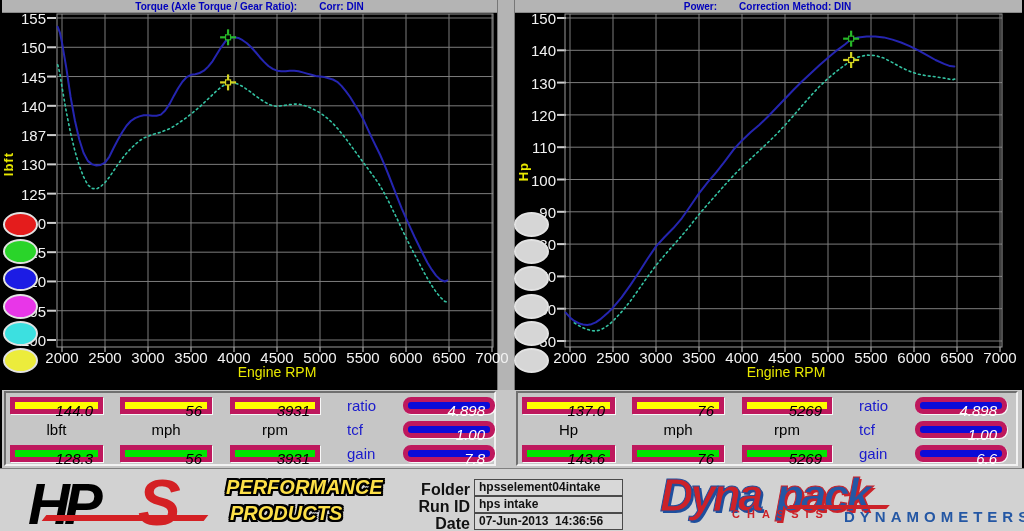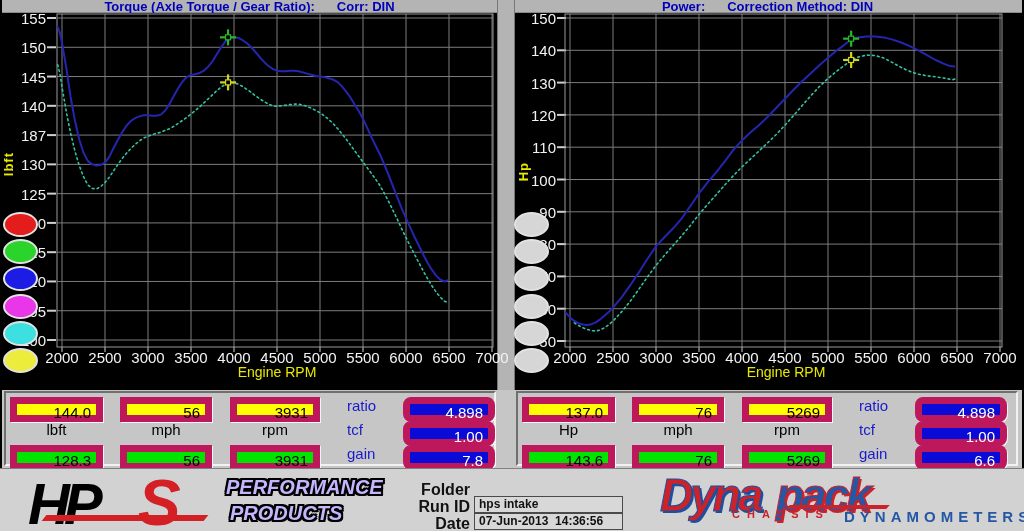--- a/index.html
+++ b/index.html
@@ -1,50 +1,50 @@
 <!DOCTYPE html>
 <html><head>
 <meta charset="utf-8">
 <style>
   html,body{margin:0;padding:0;background:#222;}
   #page{position:relative;width:1024px;height:531px;background:#000;overflow:hidden;
         font-family:"Liberation Sans",sans-serif;}
   .titlebar{position:absolute;top:0;height:12px;background:#b4b4b4;border-bottom:1px solid #8a8a8a;
             display:flex;align-items:center;justify-content:center;gap:22px;
-            font-size:13px;font-weight:bold;color:#0000bb;}
+            font-size:10px;font-weight:bold;color:#0000bb;}
   .divider{position:absolute;top:0;left:497px;width:16px;height:390px;background:#b4b4b4;
            border-left:1px solid #777;border-right:1px solid #777;}
   #charts-svg{position:absolute;left:0;top:0;}
   .xticklab{position:absolute;width:46px;text-align:center;font-size:15px;color:#f2f2f2;}
   .yticklab{position:absolute;width:42px;text-align:right;font-size:15px;color:#f2f2f2;}
   .vunit{position:absolute;writing-mode:vertical-rl;transform:rotate(180deg);
          color:#e8e800;font-size:13px;font-weight:bold;letter-spacing:1px;}
   .xunit{position:absolute;width:140px;text-align:center;color:#e8e800;font-size:14px;}
   .ellipse{position:absolute;width:35px;height:25px;border-radius:50%;
            border:2px solid #e2e2e2;box-sizing:border-box;cursor:pointer;}
   .tablestrip{position:absolute;left:2px;top:390px;width:1020px;height:78px;background:#c6c6c6;}
   .tblock{position:absolute;top:391px;height:75px;background:#c6c6c6;
           border-top:2px solid #6f6f6f;border-left:2px solid #6f6f6f;
           border-bottom:2px solid #f2f2f2;border-right:2px solid #f2f2f2;box-sizing:border-box;}
-  .cell{position:absolute;height:25px;line-height:17px;font-size:15px;box-sizing:border-box;
-        border:7px solid #be185d;box-shadow:1px 1px 0 rgba(255,255,255,.85);}
+  .cell{position:absolute;height:17px;line-height:17px;font-size:15px;box-sizing:border-box;
+        border:5px solid #be185d;box-shadow:1px 1px 0 rgba(255,255,255,.85);font-style:italic;}
   .cy{background:#ffff00;color:#000;text-align:right;padding-right:5px;}
   .cg{background:#00e400;color:#000;text-align:right;padding-right:5px;}
   .cb{background:#0b0bd8;color:#fff;text-align:right;padding-right:5px;border-radius:8px;}
   .unitlab{position:absolute;height:17px;line-height:17px;font-size:15px;color:#000;text-align:center;}
   .statlab{position:absolute;height:17px;line-height:17px;font-size:15px;color:#1a1acc;}
   .footer{position:absolute;left:0;top:468px;width:1024px;height:63px;background:#d2d2d2;
           border-top:1px solid #808080;}
   .hps-hp{position:absolute;left:28px;top:470px;font-style:italic;font-weight:900;
           font-size:58px;letter-spacing:-6px;color:#000;}
   .hps-s{position:absolute;left:138px;top:466px;font-style:italic;font-weight:900;
          font-size:64px;color:#d42024;}
   .hps-swoosh{position:absolute;left:44px;top:515px;width:162px;height:6px;background:#d42024;
               transform:skewX(-38deg);}
-  .outline{position:absolute;font-style:italic;font-weight:900;font-size:20px;color:#c4b5fd;
+  .outline{position:absolute;font-style:italic;font-weight:900;font-size:20px;color:#fde047;
            letter-spacing:0px;
            text-shadow:-2px -2px 0 #000,2px -2px 0 #000,-2px 2px 0 #000,2px 2px 0 #000,
                        -2px 0 0 #000,2px 0 0 #000,0 -2px 0 #000,0 2px 0 #000;}
   .flabel{position:absolute;width:62px;text-align:right;font-size:16px;font-weight:bold;color:#111;}
   .fbox{position:absolute;width:143px;height:15px;line-height:15px;background:#d8d8d8;
         border:1px solid #4a4a4a;font-size:12px;font-weight:bold;color:#111;
         padding-left:4px;white-space:pre;box-sizing:content-box;}
   .dyna-a{position:absolute;left:660px;top:468px;font-style:italic;font-weight:900;font-size:46px;
           letter-spacing:-3px;color:#cc2229;-webkit-text-stroke:1px #1e4f9e;
           text-shadow:2px 2px 0 #1e4f9e;}
@@ -226,20 +226,21 @@
   <div class="cell cb" style="left:915px;top:445px;width:92px;">6.6</div>
 
   <div class="footer"></div>
   <span class="hps-hp">HP</span>
   <span class="hps-s">S</span>
   <div class="hps-swoosh"></div>
   <span class="outline" style="left:226px;top:476px;">PERFORMANCE</span>
   <span class="outline" style="left:230px;top:502px;">PRODUCTS</span>
 
   <div class="flabel" style="left:408px;top:481px;">Folder</div>
+  <div class="fbox" style="left:474px;top:479px;">hpsselement04intake</div>
   <div class="flabel" style="left:408px;top:498px;">Run ID</div>
   <div class="fbox" style="left:474px;top:496px;">hps intake</div>
   <div class="flabel" style="left:408px;top:515px;">Date</div>
   <div class="fbox" style="left:474px;top:513px;">07-Jun-2013  14:36:56</div>
 
   <span class="dyna-a">Dyna</span>
   <span class="dyna-b">pack</span>
   <div class="dyna-swoosh"></div>
   <span class="dyna-sub1">CHASSIS</span>
   <span class="dyna-sub2">DYNAMOMETERS</span>

